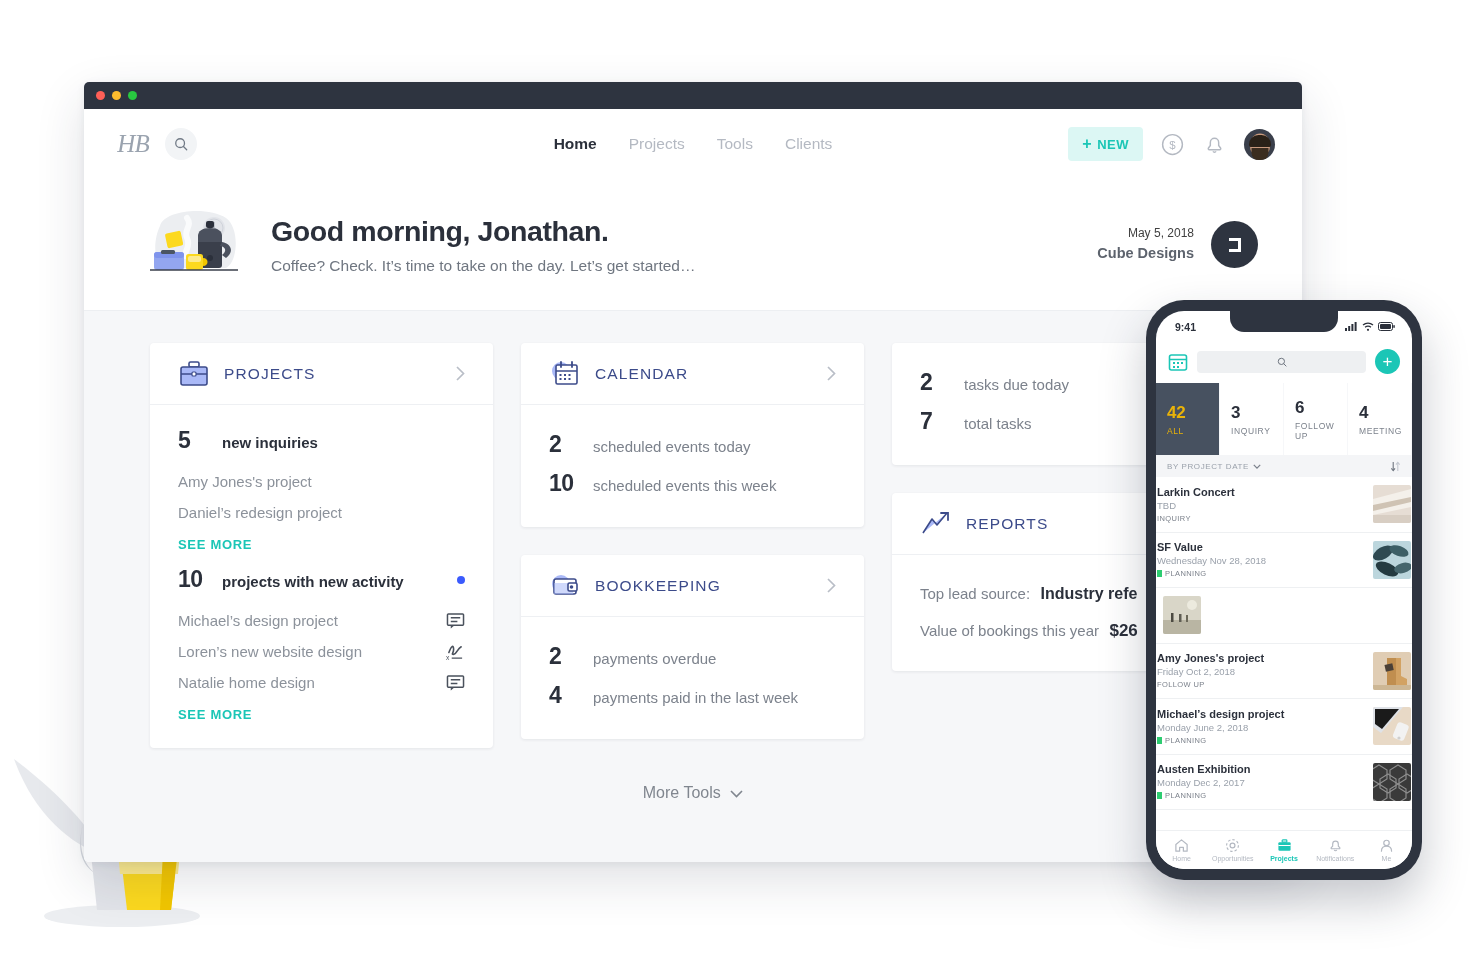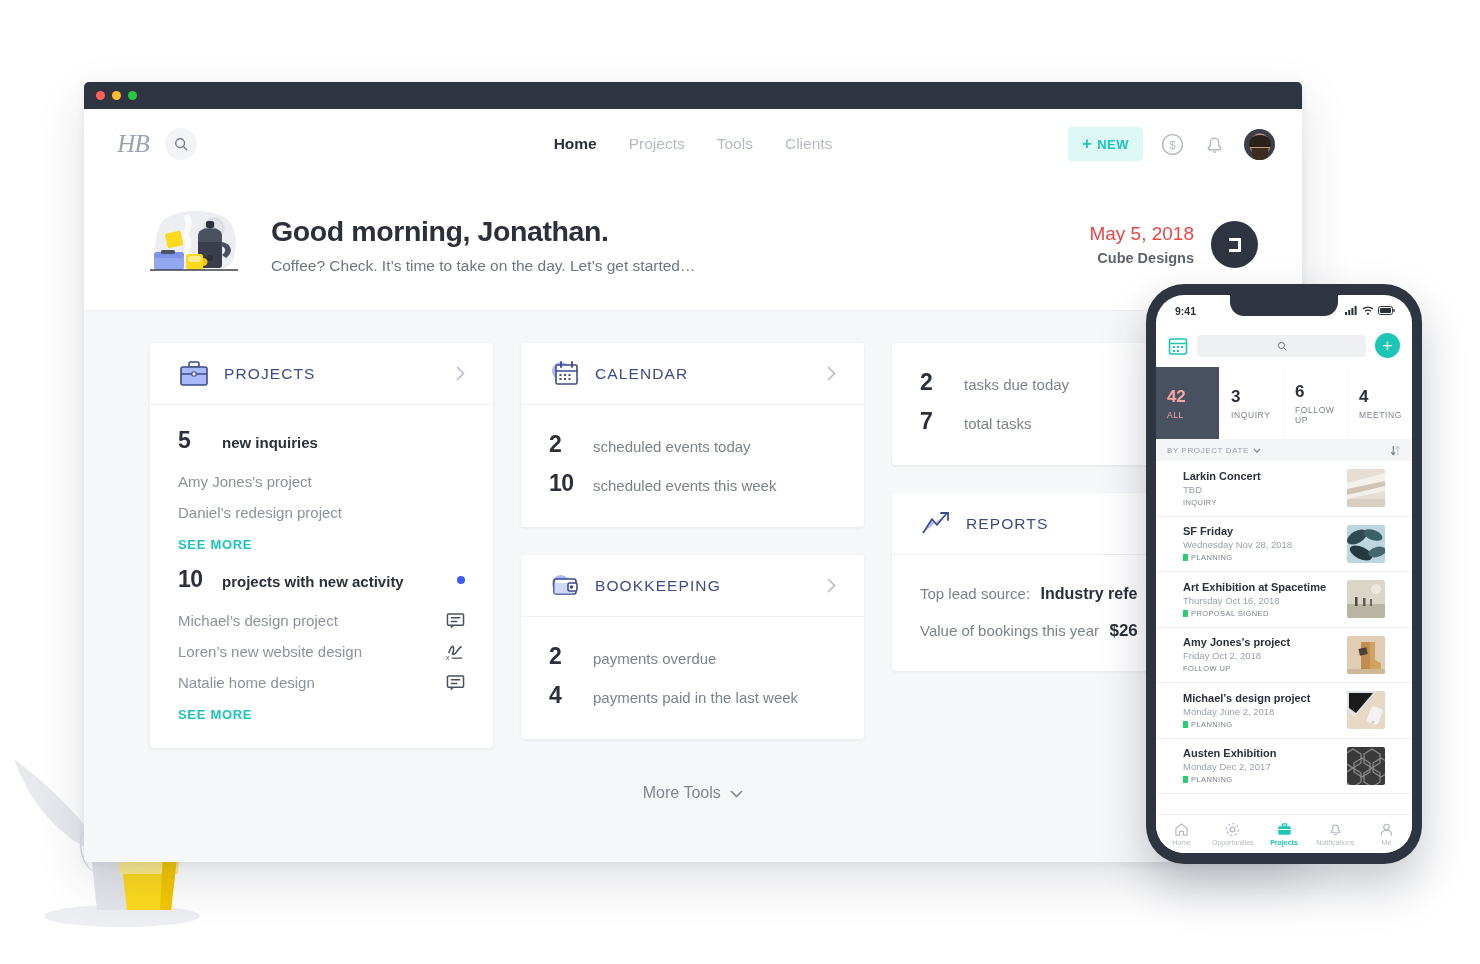--- a/index.html
+++ b/index.html
@@ -49,21 +49,21 @@
                   width:17px; height:13px; border-radius:0 0 9px 9px; background:#3b2d20; }
 
   
   .greeting { height:132px; background:#fff; display:flex; align-items:center; padding:0 44px 0 58px;
               border-bottom:1px solid #edeff2; }
   .greet-illu { width:104px; height:78px; flex:none; margin-right:25px; }
   .greet-text h1 { font-size:28.5px; color:#2b303b; letter-spacing:-.4px; margin-bottom:9px; }
   .greet-text p  { font-size:15.5px; color:#6f7680; }
   .greet-right { margin-left:auto; display:flex; align-items:center; gap:17px; }
   .greet-meta { text-align:right; line-height:1.45; }
-  .greet-date  { font-size:19px; color:#ef4444; }
+  .greet-date  { font-size:12px; color:#404040; }
   .greet-company { font-size:14.5px; color:#5d636d; font-weight:bold; }
   .company-badge { width:47px; height:47px; border-radius:50%; background:#2e3440;
                    display:flex; align-items:center; justify-content:center; }
 
   
   .dash { background:#f6f7f9; height:551px; padding:32px 0 0 0; position:relative; }
   .cards { display:flex; gap:28px; padding:0 66px; align-items:flex-start; }
   .col { display:flex; flex-direction:column; gap:28px; }
   .col.c1 { width:343px; } .col.c2 { width:343px; } .col.c3 { width:343px; }
   .card { background:#fff; border-radius:4px; box-shadow:0 1px 3px rgba(40,50,70,.09); overflow:hidden; }
@@ -78,46 +78,46 @@
   .stat .lbl { font-size:15px; color:#7c828c; }
   .stat.bold .lbl { color:#2b303b; font-weight:bold; font-size:15px; }
   .stat .dot-blue { margin-left:auto; width:8px; height:8px; border-radius:50%; background:#3b5bfd; align-self:center;}
   .listrow { display:flex; align-items:center; font-size:15px; color:#8c929b; padding:7px 0; }
   .listrow .ricon { margin-left:auto; color:#4a515c; width:19px; height:17px; }
   .see-more { color:#1bc6b6; font-size:13px; font-weight:bold; letter-spacing:.7px; padding-top:9px; cursor:pointer; }
   .divider-gap { height:14px; }
   .more-tools { text-align:center; font-size:16px; color:#80868f; padding-top:36px; cursor:pointer; }
 
   
-  .phone { position:absolute; left:1146px; top:284px; width:276px; height:580px;
+  .phone { position:absolute; left:1146px; top:300px; width:276px; height:580px;
            background:#2e3440; border-radius:38px; padding:11px 10px;
            box-shadow:0 22px 46px rgba(30,40,60,.25); }
   .phone-screen { width:100%; height:100%; background:#fff; border-radius:28px; overflow:hidden; position:relative;
                   display:flex; flex-direction:column; }
   .notch { position:absolute; left:50%; transform:translateX(-50%); top:0; width:108px; height:21px;
            background:#2e3440; border-radius:0 0 14px 14px; z-index:5; }
   .status { height:29px; display:flex; align-items:center; justify-content:space-between;
             padding:2px 17px 0 19px; font-size:10.5px; font-weight:bold; color:#2b303b; }
   .ph-top { height:43px; display:flex; align-items:center; padding:0 12px; gap:9px; }
   .ph-cal { width:20px; height:20px; color:#1bc6b6; }
   .ph-search { flex:1; height:22px; background:#eef0f2; border-radius:4px;
                display:flex; align-items:center; justify-content:center; }
   .ph-add { width:25px; height:25px; border-radius:50%; background:#1bc6b6; color:#fff;
             display:flex; align-items:center; justify-content:center; font-size:17px; line-height:1; }
   .filters { display:flex; height:72px; background:#f6f7f9; }
   .filt { flex:1; background:#fff; display:flex; flex-direction:column; justify-content:center;
           padding-left:11px; margin-right:1px; position:relative; }
   .filt.active { background:#475160; }
   .filt .fn { font-size:17px; font-weight:bold; color:#2b303b; letter-spacing:-.3px; }
   .filt .fl { font-size:8.5px; color:#7c828c; letter-spacing:.6px; margin-top:3px; }
-  .filt.active .fn, .filt.active .fl { color:#fca5a5; }
+  .filt.active .fn, .filt.active .fl { color:#eab308; }
   .sortbar { height:22px; background:#f4f5f7; display:flex; align-items:center;
              padding:0 11px; font-size:8px; color:#9aa1ab; letter-spacing:.6px; }
   .proj-list { flex:1; overflow:hidden; background:#fff; }
-  .proj { height:55.5px; display:flex; align-items:center; padding:0 27px;
+  .proj { height:55.5px; display:flex; align-items:center; padding:0 1px;
           border-bottom:1px solid #eef0f2; }
   .proj-info { flex:1; min-width:0; }
   .proj-name { font-size:11px; font-weight:bold; color:#2b303b; white-space:nowrap; overflow:hidden; }
   .proj-date { font-size:9.5px; color:#9aa1ab; margin-top:2px; }
   .proj-status { font-size:7.5px; color:#7c828c; letter-spacing:.4px; margin-top:3px;
                  display:flex; align-items:center; gap:3px; }
   .flag { width:5px; height:7px; background:#2ecc71; display:inline-block; }
   .thumb { width:38px; height:38px; border-radius:2px; flex:none; margin-left:6px; overflow:hidden; }
   .tabbar { height:39px; background:#fff; border-top:1px solid #eef0f2; display:flex; }
   .tab { flex:1; display:flex; flex-direction:column; align-items:center; justify-content:center; gap:2px;
@@ -502,47 +502,39 @@
               <rect width="38" height="38" fill="#e6ddd4"></rect>
               <path d="M0 14 L38 4 L38 22 L0 30Z" fill="#f4f0ea"></path>
               <path d="M0 20 L38 12 L38 17 L0 26Z" fill="#cfc3b4"></path>
               <rect y="30" width="38" height="8" fill="#d8cec3"></rect>
             </svg>
           </div>
         </div>
 
         <div class="proj">
           <div class="proj-info">
-            <div class="proj-name">SF Friday</div>
+            <div class="proj-name">SF Value</div>
             <div class="proj-date">Wednesday Nov 28, 2018</div>
             <div class="proj-status">
               <span class="flag"></span>
               <span>PLANNING</span>
             </div>
           </div>
           <div class="thumb">
             <svg viewBox="0 0 38 38">
               <rect width="38" height="38" fill="#bcd6dd"></rect>
               <ellipse cx="10" cy="12" rx="11" ry="6" fill="#2f4a52" transform="rotate(-30 10 12)"></ellipse>
               <ellipse cx="26" cy="10" rx="10" ry="5" fill="#3d5f66" transform="rotate(20 26 10)"></ellipse>
               <ellipse cx="14" cy="28" rx="12" ry="6" fill="#243a40" transform="rotate(25 14 28)"></ellipse>
               <ellipse cx="30" cy="27" rx="9" ry="5" fill="#46666d" transform="rotate(-15 30 27)"></ellipse>
             </svg>
           </div>
         </div>
 
         <div class="proj">
-          <div class="proj-info">
-            <div class="proj-name">Art Exhibition at Spacetime</div>
-            <div class="proj-date">Thursday Oct 16, 2018</div>
-            <div class="proj-status">
-              <span class="flag"></span>
-              <span>PROPOSAL SIGNED</span>
-            </div>
-          </div>
           <div class="thumb">
             <svg viewBox="0 0 38 38">
               <rect width="38" height="38" fill="#d9d6c8"></rect>
               <rect y="24" width="38" height="14" fill="#b9b5a3"></rect>
               <circle cx="29" cy="9" r="5" fill="#eceade"></circle>
               <rect x="8" y="17" width="2.5" height="9" fill="#4c4a42"></rect>
               <rect x="16" y="18" width="2.5" height="8" fill="#5e5c52"></rect>
               <rect x="23" y="19" width="2" height="7" fill="#6b6859"></rect>
             </svg>
           </div>

